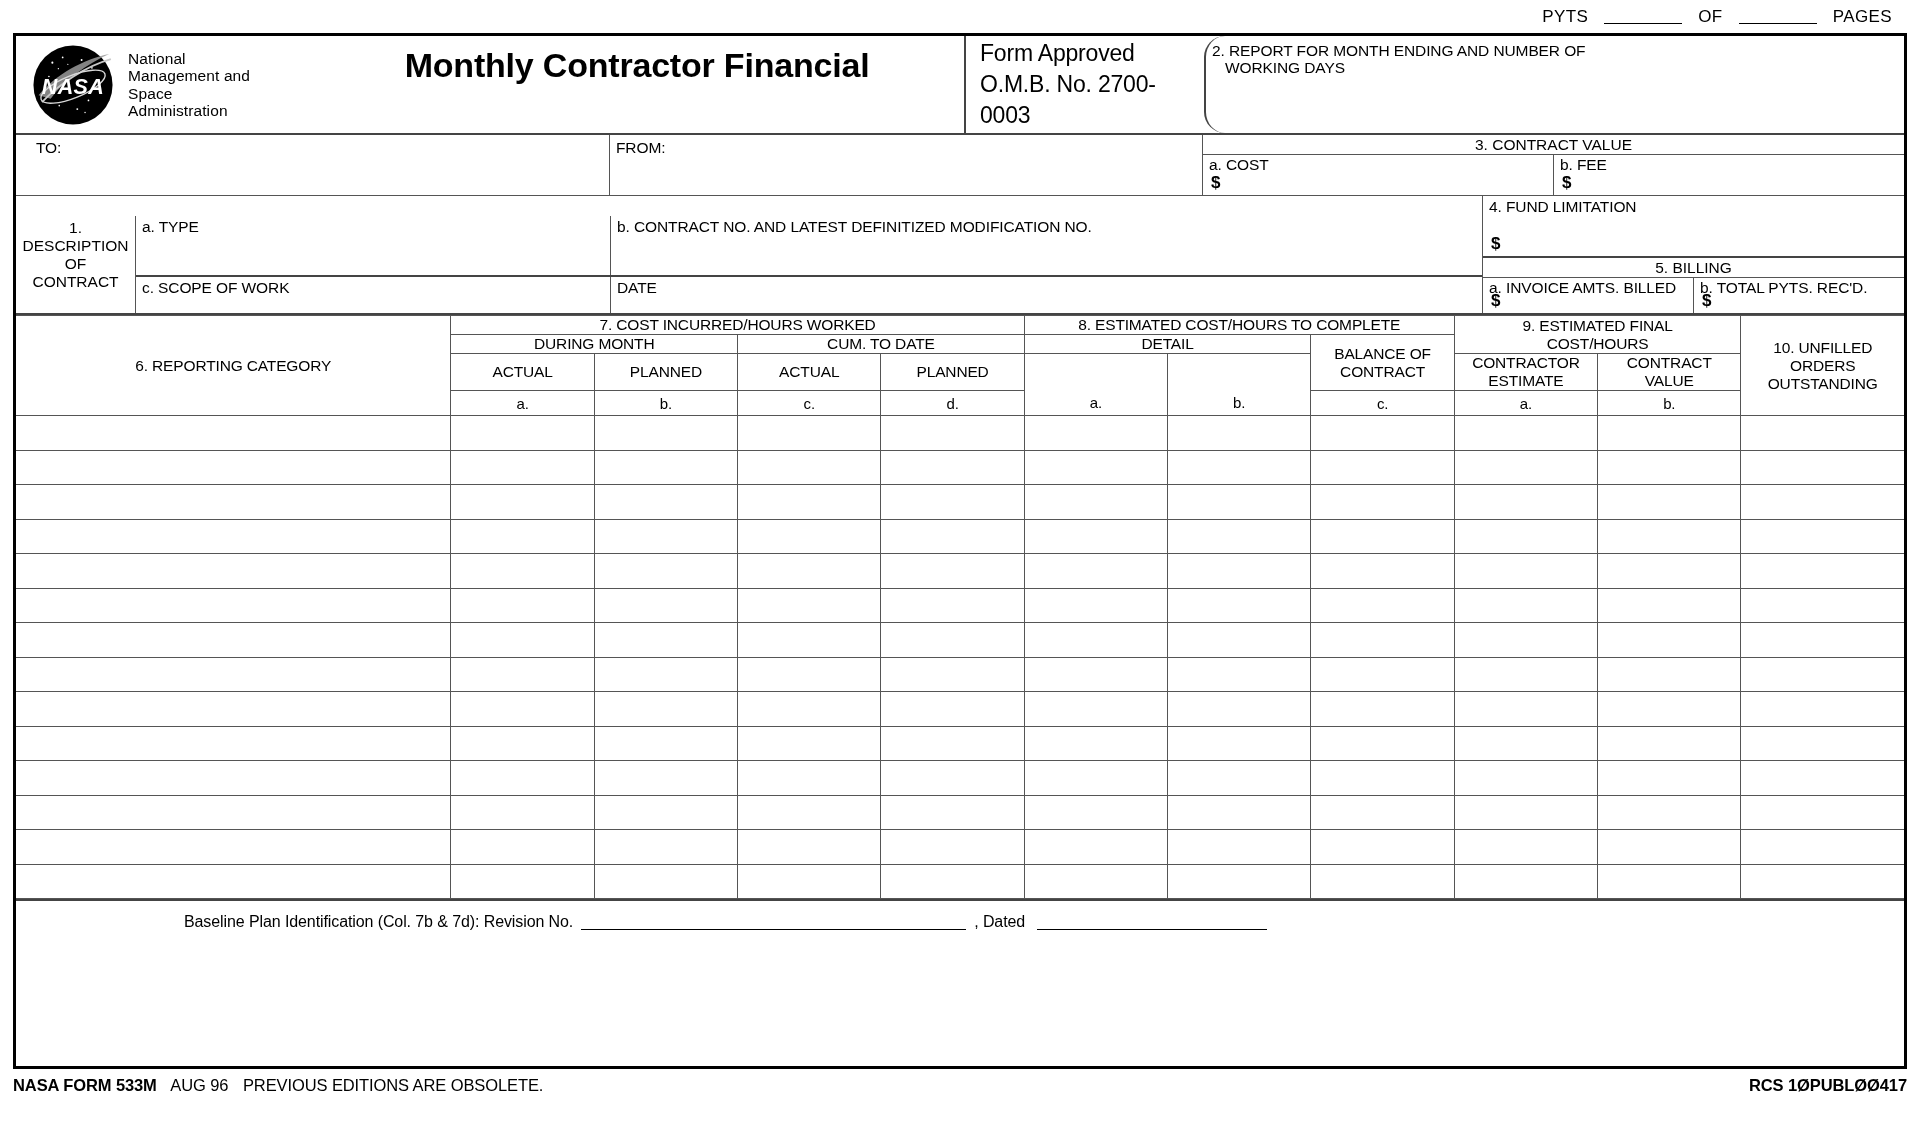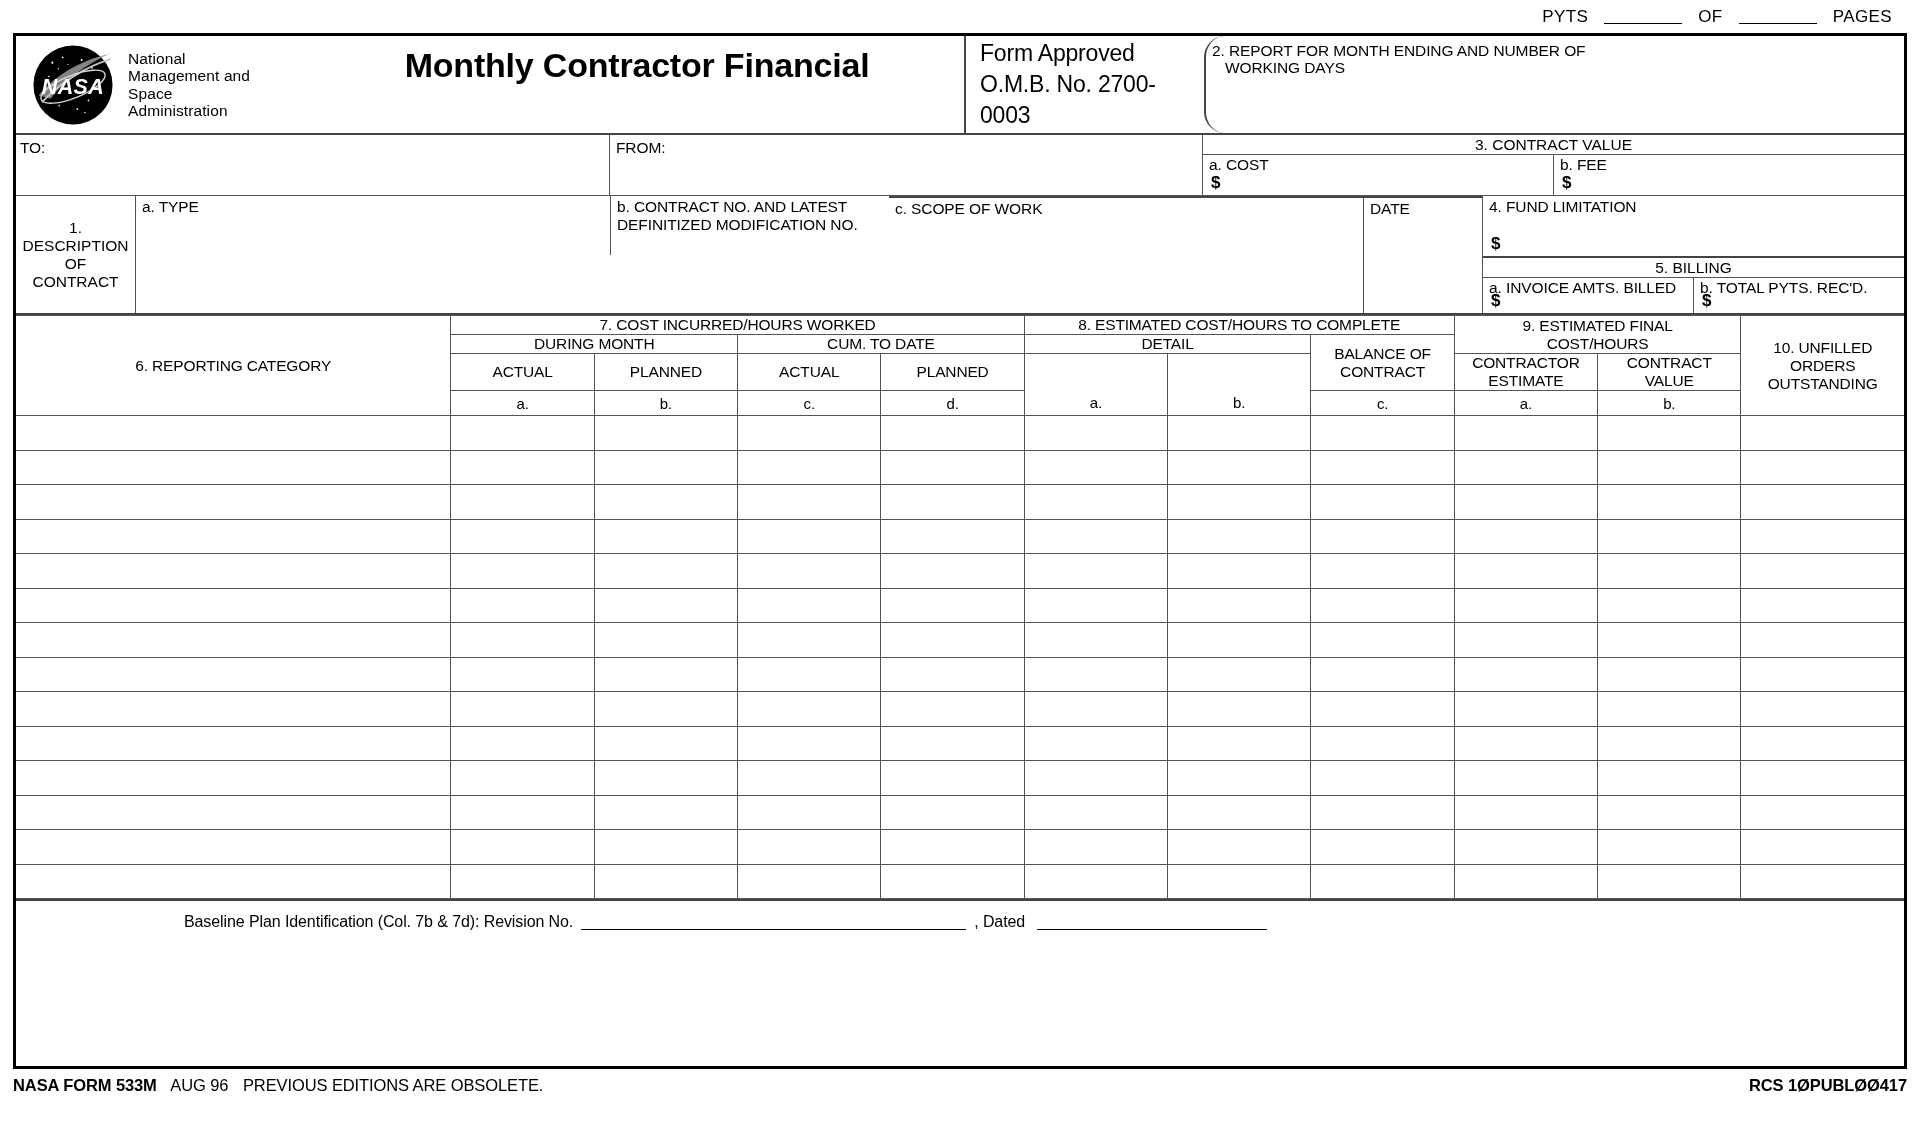--- a/index.html
+++ b/index.html
@@ -120,41 +120,41 @@
   }
   .hdr-b2 .t2 { padding-left: 13px; }
 
   
   .row-tofrom {
     display: flex;
     height: 62px;
     box-sizing: border-box;
     border-top: 2.5px solid #444;
   }
-  .cell-to   { width: 593px; box-sizing: border-box; padding: 4px 0 0 4px; }
+  .cell-to   { width: 593px; box-sizing: border-box; padding: 4px 0 0 20px; }
   .cell-from { width: 593px; box-sizing: border-box; border-left: 1.5px solid #555; padding: 4px 0 0 6px; }
   .cell-cv   { flex: 1; box-sizing: border-box; border-left: 1.5px solid #555; }
   .lbl-sm  { font-size: 15.5px; letter-spacing: -.1px; }
 
   .cv-title { font-size: 15.5px; text-align: center; border-bottom: 1.5px solid #555; line-height: 19px; }
   .cv-split { display: flex; height: 40px; }
   .cv-half  { flex: 1; box-sizing: border-box; padding: 1px 0 0 6px; position: relative; }
   .cv-half + .cv-half { border-left: 1.5px solid #555; }
   .dollar { font-size: 17px; font-weight: bold; position: absolute; left: 8px; bottom: 2px; }
 
   
   .row-desc { display: flex; box-sizing: border-box; border-top: 1.5px solid #555; height: 118px; }
   .desc-left {
     width: 119px;
     box-sizing: border-box;
     display: flex; flex-direction: column;
     align-items: center; justify-content: center;
     font-size: 15.5px; line-height: 18px; text-align: center;
   }
-  .desc-mid { flex: 1; box-sizing: border-box; border-left: 1.5px solid #555; display: flex; flex-direction: row; }
+  .desc-mid { flex: 1; box-sizing: border-box; border-left: 1.5px solid #555; display: flex; flex-direction: column; margin-top: 20px; }
   .desc-type { height: 59px; box-sizing: border-box; display: flex; }
   .desc-scope{ flex: 1; box-sizing: border-box; border-top: 2.5px solid #444; display: flex; }
   .dc-a { width: 474px; box-sizing: border-box; padding: 2px 0 0 6px; }
   .dc-b { flex: 1; box-sizing: border-box; border-left: 1.5px solid #555; padding: 2px 0 0 6px; }
   .dc-c { width: 474px; box-sizing: border-box; padding: 2px 0 0 6px; }
   .dc-d { flex: 1; box-sizing: border-box; border-left: 1.5px solid #555; padding: 2px 0 0 6px; }
   .dc-date { width: 119px; box-sizing: border-box; border-left: 1.5px solid #555; padding: 2px 0 0 6px; }
   .sig-ital { font-style: italic; }
 
   .desc-right { width: 422px; box-sizing: border-box; border-left: 1.5px solid #555; display: flex; flex-direction: column; }

